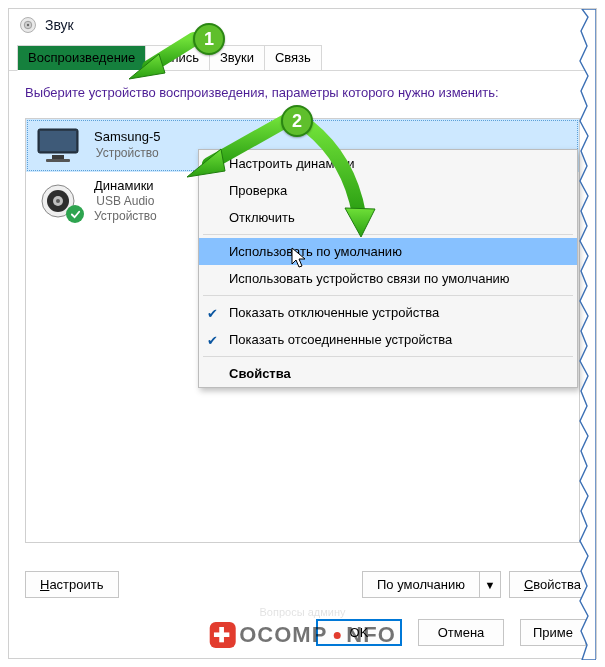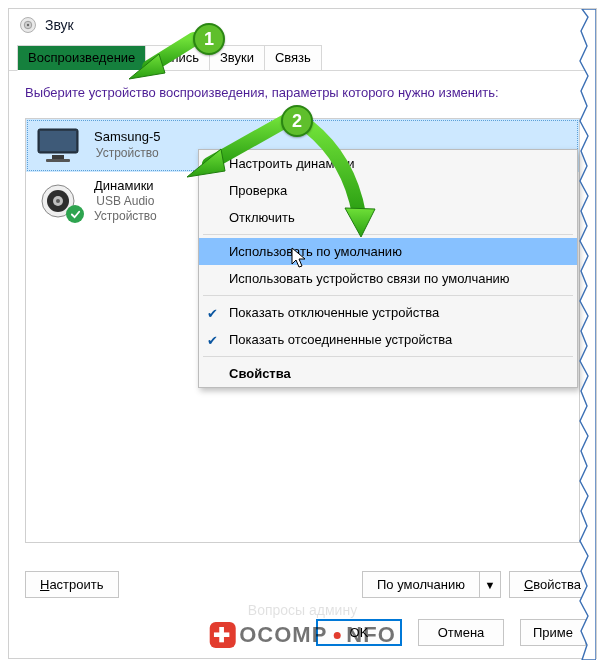--- a/index.html
+++ b/index.html
@@ -52,21 +52,21 @@
   .dlg-btn.primary { border: 2px solid #0078d7; }
   .dlg-btn.cut { width: 66px; }
 
   
   .arrowlayer { position: absolute; inset: 0; pointer-events: none; z-index: 30; }
   .circle-num { position: absolute; width: 32px; height: 32px; border-radius: 50%; background: #5fbf2c; border: 2px solid #2a8612; color: #fff; font-weight: 700; font-size: 18px; display: flex; align-items: center; justify-content: center; box-shadow: 0 1px 2px rgba(0,0,0,.3); }
 
   .watermark { position: absolute; bottom: 10px; left: 50%; transform: translateX(-50%); font-size: 22px; font-weight: 700; letter-spacing: 1px; color: rgba(0,0,0,.55); display: flex; align-items: center; gap: 4px; z-index: 5; }
   .wm-badge { width: 26px; height: 26px; border-radius: 6px; background: #e23c2e; display: flex; align-items: center; justify-content: center; color: #fff; font-size: 20px; font-weight: 900; }
   .wm-dot { width: 7px; height: 7px; border-radius: 50%; background: #e23c2e; margin: 0 2px; }
-  .wm-faint { position: absolute; bottom: 40px; left: 50%; transform: translateX(-50%); font-size: 14px; color: rgba(0,0,0,.12); z-index: 4; }
+  .wm-faint { position: absolute; bottom: 40px; left: 50%; transform: translateX(-50%); font-size: 11px; color: rgba(0,0,0,.12); z-index: 4; }
 
   
   .cursor { position: absolute; left: 282px; top: 238px; z-index: 25; pointer-events: none; }
 
   .flex-spacer { flex: 1; }
 
   
   .torn { position: absolute; pointer-events: none; z-index: 50; }
   .torn-right { right: 0; top: 0; height: 651px; width: 18px; }
 </style>

